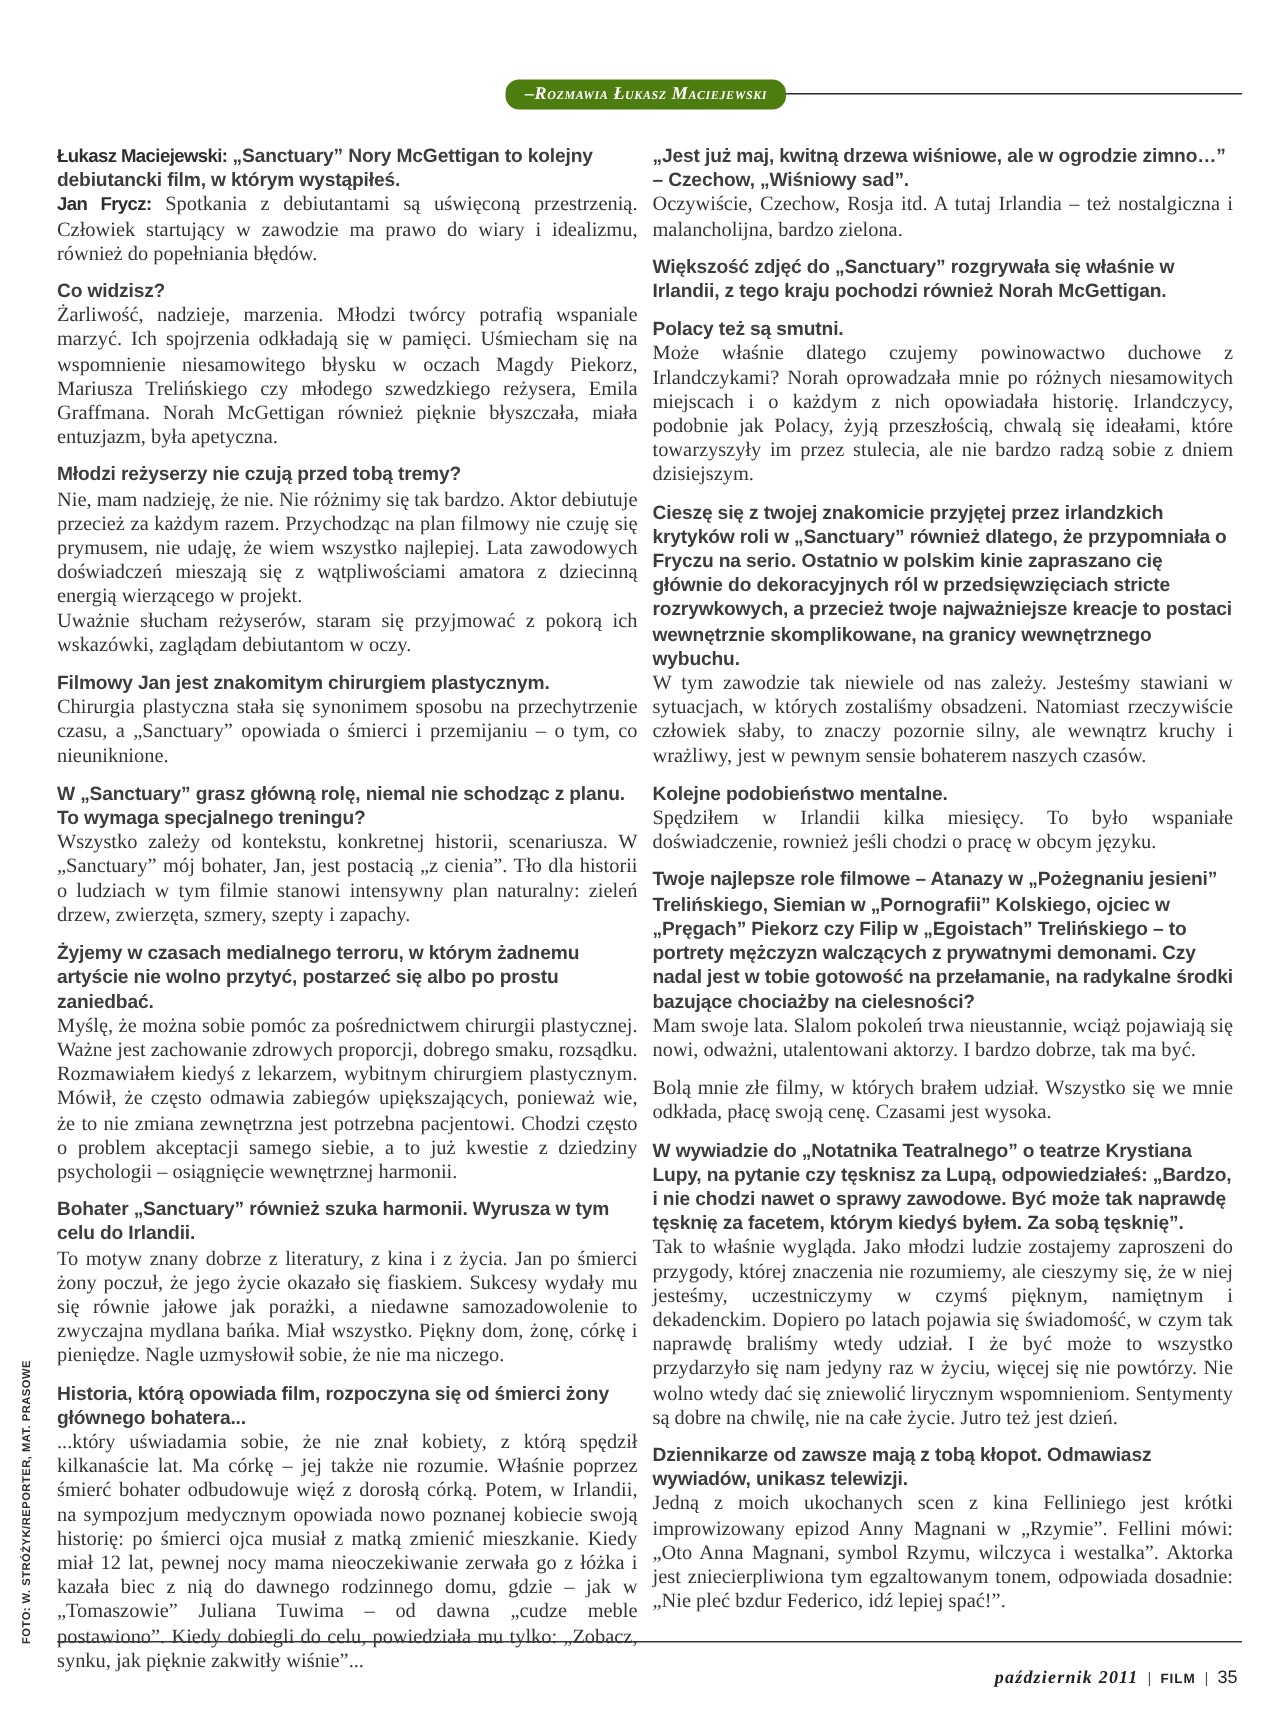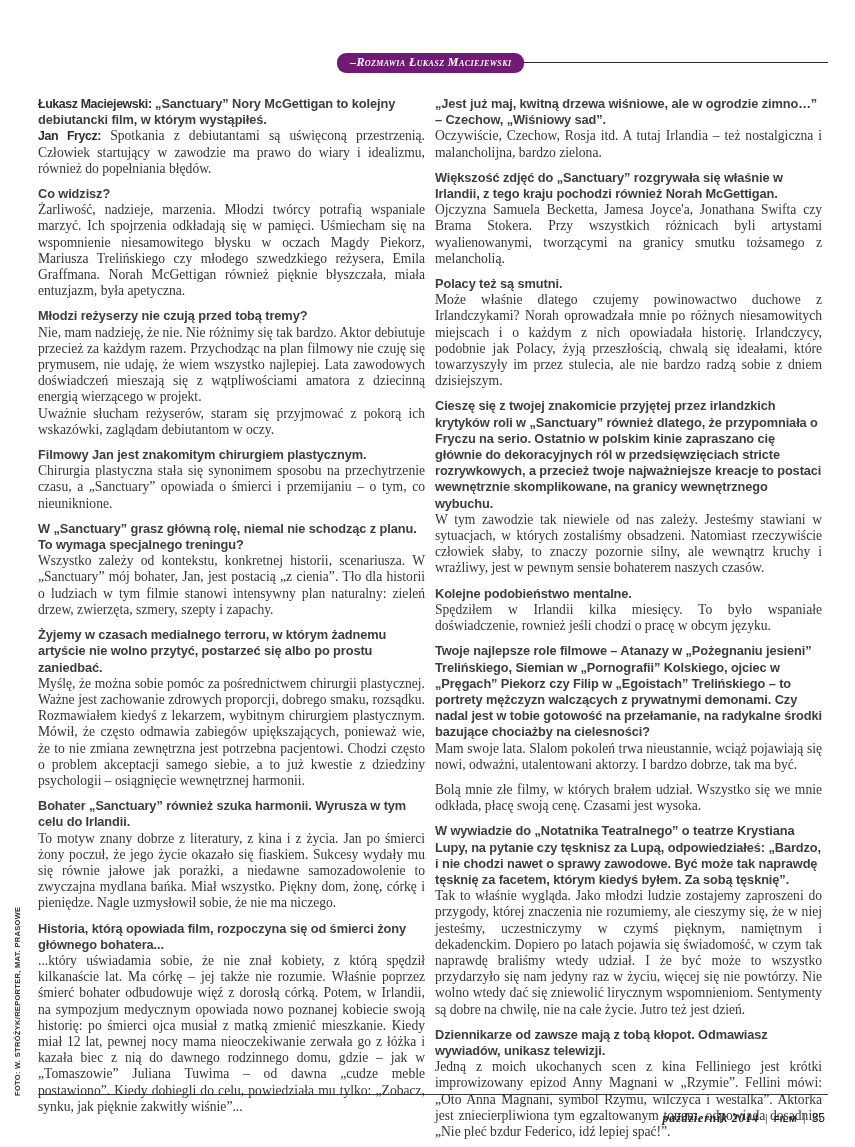--- a/index.html
+++ b/index.html
@@ -10,21 +10,21 @@
     overflow:hidden;
     font-family:"Liberation Serif", serif;
   }
   
   .header-line{
     position:absolute;top:62px;left:408px;right:27px;
     height:1px;background:#2a2a2a;
   }
   .badge{
     position:absolute;top:53px;left:337px;
-    background:#701a75;color:#ffffff;
+    background:#4d7c0f;color:#ffffff;
     border-radius:9px;
     padding:2px 13px 3px 13px;
     font-family:"Liberation Serif", serif;
     font-style:italic;
     font-variant:small-caps;
     font-weight:bold;
     font-size:12px;letter-spacing:.4px;
     white-space:nowrap;
   }
   
@@ -150,21 +150,20 @@
     </div>
 
     <div class="col">
 
       <div class="qa">
         <p class="q">„Jest już maj, kwitną drzewa wiśniowe, ale w ogrodzie zimno…” – Czechow, „Wiśniowy sad”.</p>
         <p class="a">Oczywiście, Czechow, Rosja itd. A tutaj Irlandia – też nostalgiczna i malancholijna, bardzo zielona.</p>
       </div>
       <div class="qa">
         <p class="q">Większość zdjęć do „Sanctuary” rozgrywała się właśnie w Irlandii, z tego kraju pochodzi również Norah McGettigan.</p>
-        <p class="a">Ojczyzna Samuela Becketta, Jamesa Joyce'a, Jonathana Swifta czy Brama Stokera. Przy wszystkich różnicach byli artystami wyalienowanymi, tworzącymi na granicy smutku tożsamego z melancholią.</p>
       </div>
       <div class="qa">
         <p class="q">Polacy też są smutni.</p>
         <p class="a">Może właśnie dlatego czujemy powinowactwo duchowe z Irlandczykami? Norah oprowadzała mnie po różnych niesamowitych miejscach i o każdym z nich opowiadała historię. Irlandczycy, podobnie jak Polacy, żyją przeszłością, chwalą się ideałami, które towarzyszyły im przez stulecia, ale nie bardzo radzą sobie z dniem dzisiejszym.</p>
       </div>
       <div class="qa">
         <p class="q">Cieszę się z twojej znakomicie przyjętej przez irlandzkich krytyków roli w „Sanctuary” również dlatego, że przypomniała o Fryczu na serio. Ostatnio w polskim kinie zapraszano cię głównie do dekoracyjnych ról w przedsięwzięciach stricte rozrywkowych, a przecież twoje najważniejsze kreacje to postaci wewnętrznie skomplikowane, na granicy wewnętrznego wybuchu.</p>
         <p class="a">W tym zawodzie tak niewiele od nas zależy. Jesteśmy stawiani w sytuacjach, w których zostaliśmy obsadzeni. Natomiast rzeczywiście człowiek słaby, to znaczy pozornie silny, ale wewnątrz kruchy i wrażliwy, jest w pewnym sensie bohaterem naszych czasów.</p>
       </div>
       <div class="qa">
@@ -188,20 +187,20 @@
       </div>
 
     </div>
   </div>
 
   <div class="photo-credit">FOTO: W. STRÓŻYK/REPORTER, MAT. PRASOWE</div>
 
   <div class="footer-rule"></div>
 
   <div class="footer">
-    <span class="issue">październik 2014</span>
+    <span class="issue">październik 2011</span>
     <span class="sep">|</span>
     <span class="mag">FILM</span>
     <span class="sep">|</span>
     <span class="page-num">35</span>
   </div>
 
 </div>
 
 </body></html>

